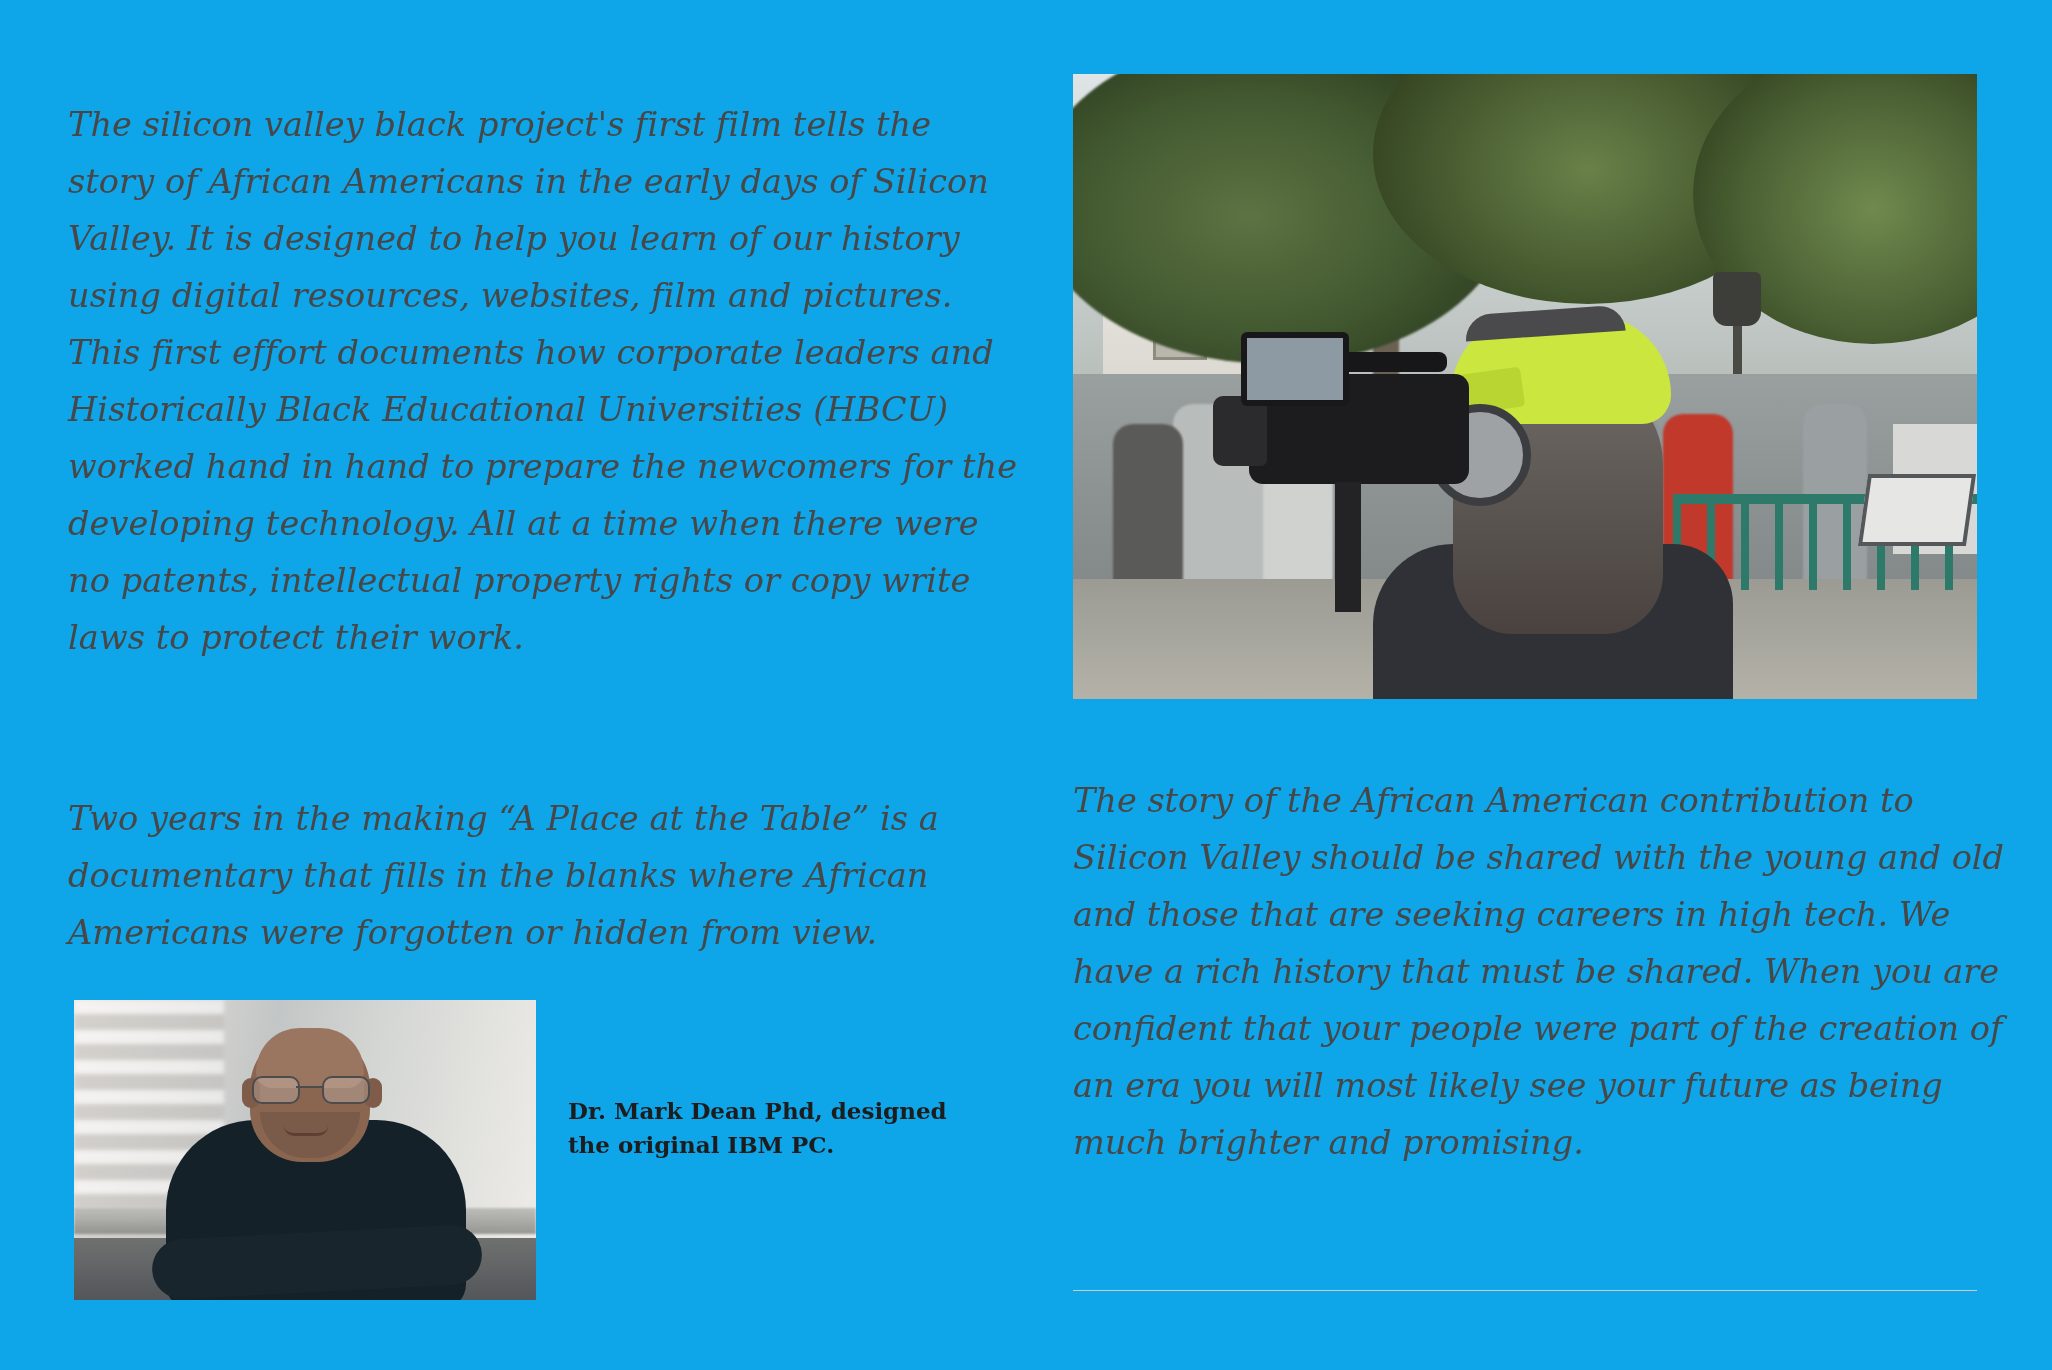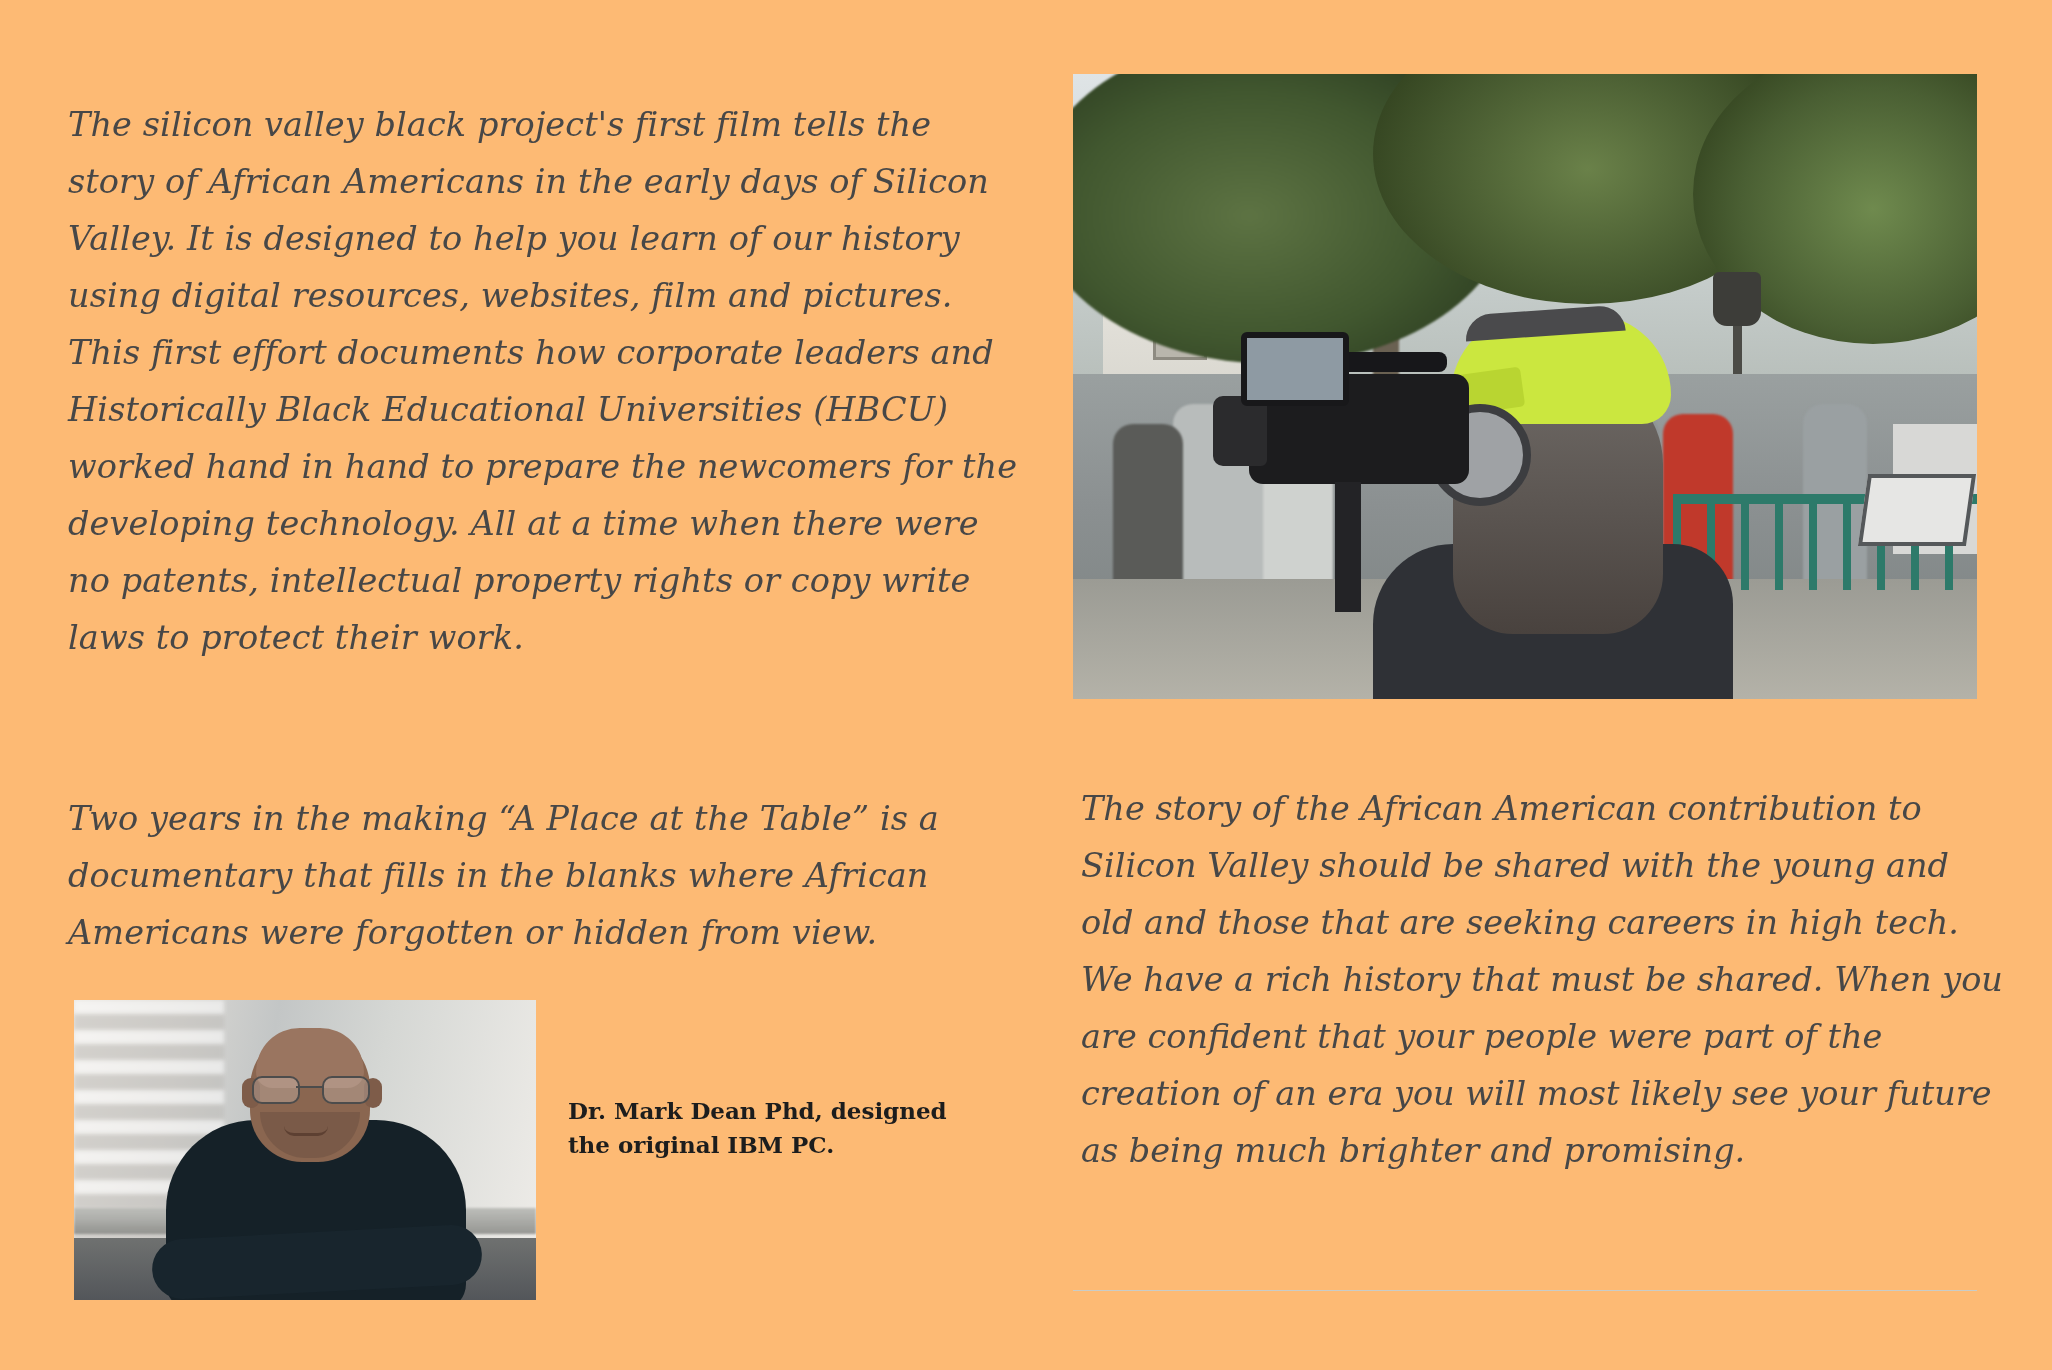--- a/index.html
+++ b/index.html
@@ -10,21 +10,21 @@
     width: 2052px;
     height: 1370px;
     background: #eceeea;
     font-family: "Liberation Serif", serif;
     overflow: hidden;
   }
   .page {
     position: relative;
     width: 2052px;
     height: 1370px;
-    background: #fdba74;
+    background: #0ea5e9;
   }
 
   
   .left-col {
     position: absolute;
     left: 68px;
     top: 62px;
     width: 960px;
   }
   .body-text {
@@ -479,18 +479,18 @@
     <div class="headband"></div>
     <div class="headphone"></div>
     <div class="cam-body"></div>
     <div class="cam-lens"></div>
     <div class="cam-handle"></div>
     <div class="cam-screen"></div>
     <div class="tripod"></div>
   </div>
 
   <div class="right-text">
-    <p style="margin:8px">The story of the African American contribution to Silicon Valley should be shared with the young and old and those that are seeking careers in high tech.   We have a rich history that must be shared.   When you are confident that your people were part of the creation of an era you will most likely see your future as being much brighter and promising.</p>
+    <p style="margin:0">The story of the African American contribution to Silicon Valley should be shared with the young and old and those that are seeking careers in high tech.   We have a rich history that must be shared.   When you are confident that your people were part of the creation of an era you will most likely see your future as being much brighter and promising.</p>
   </div>
 
   <div class="rule"></div>
 
 </div>
 
 </body></html>

